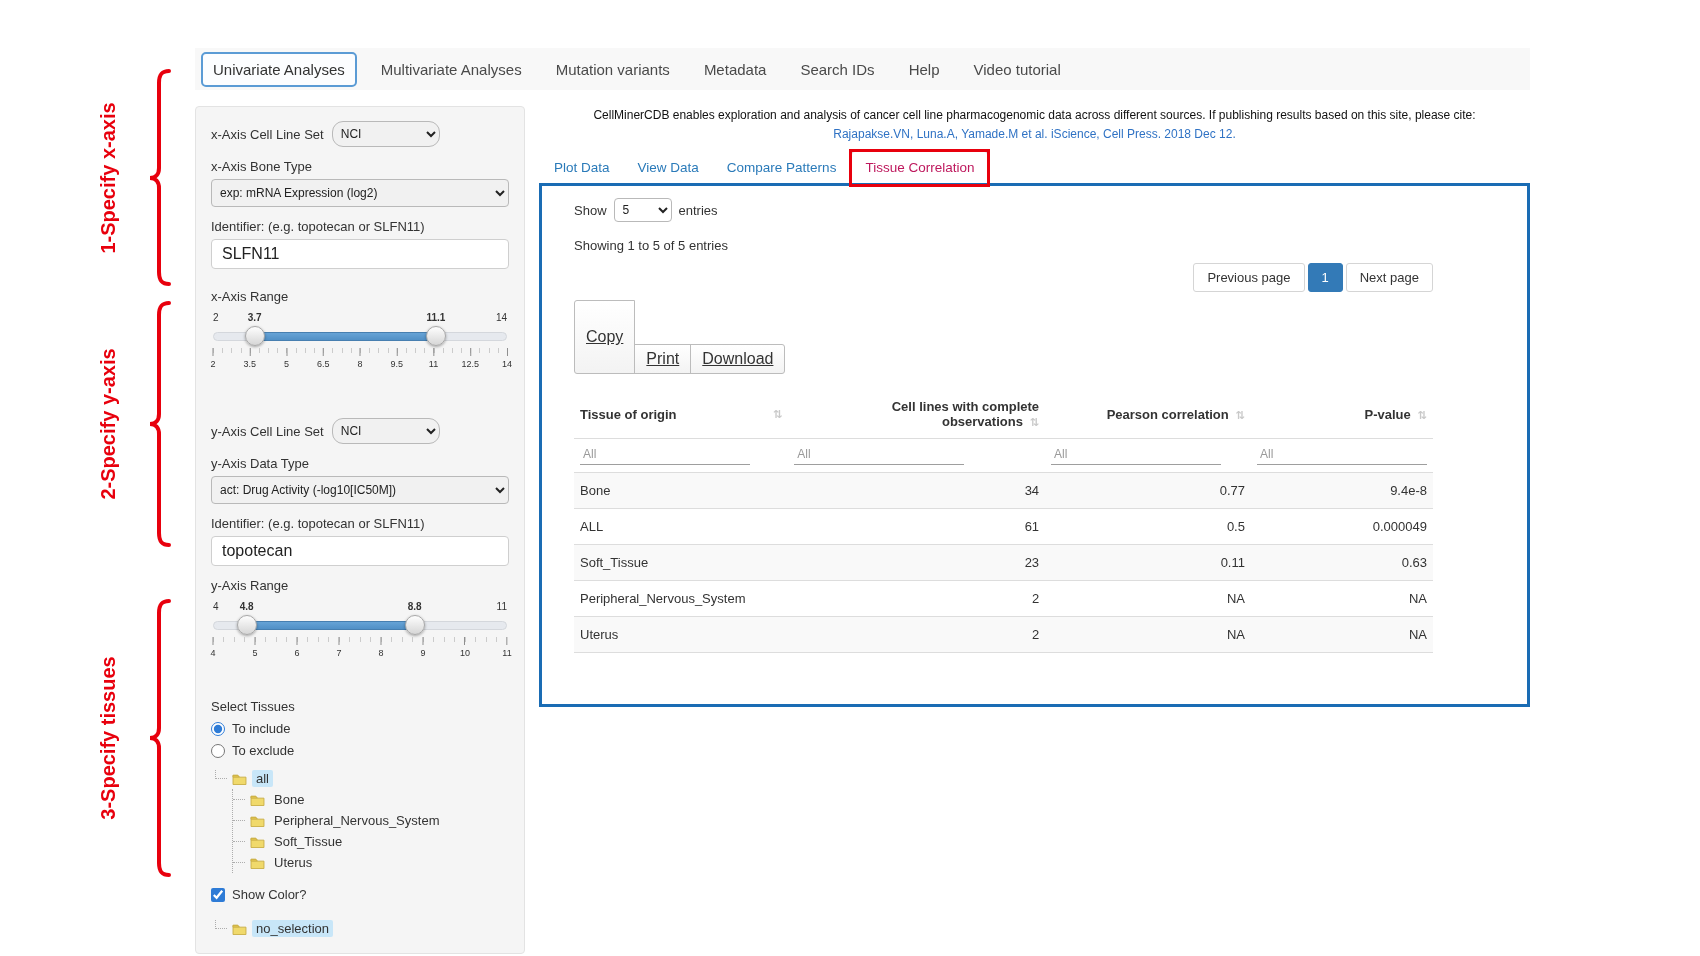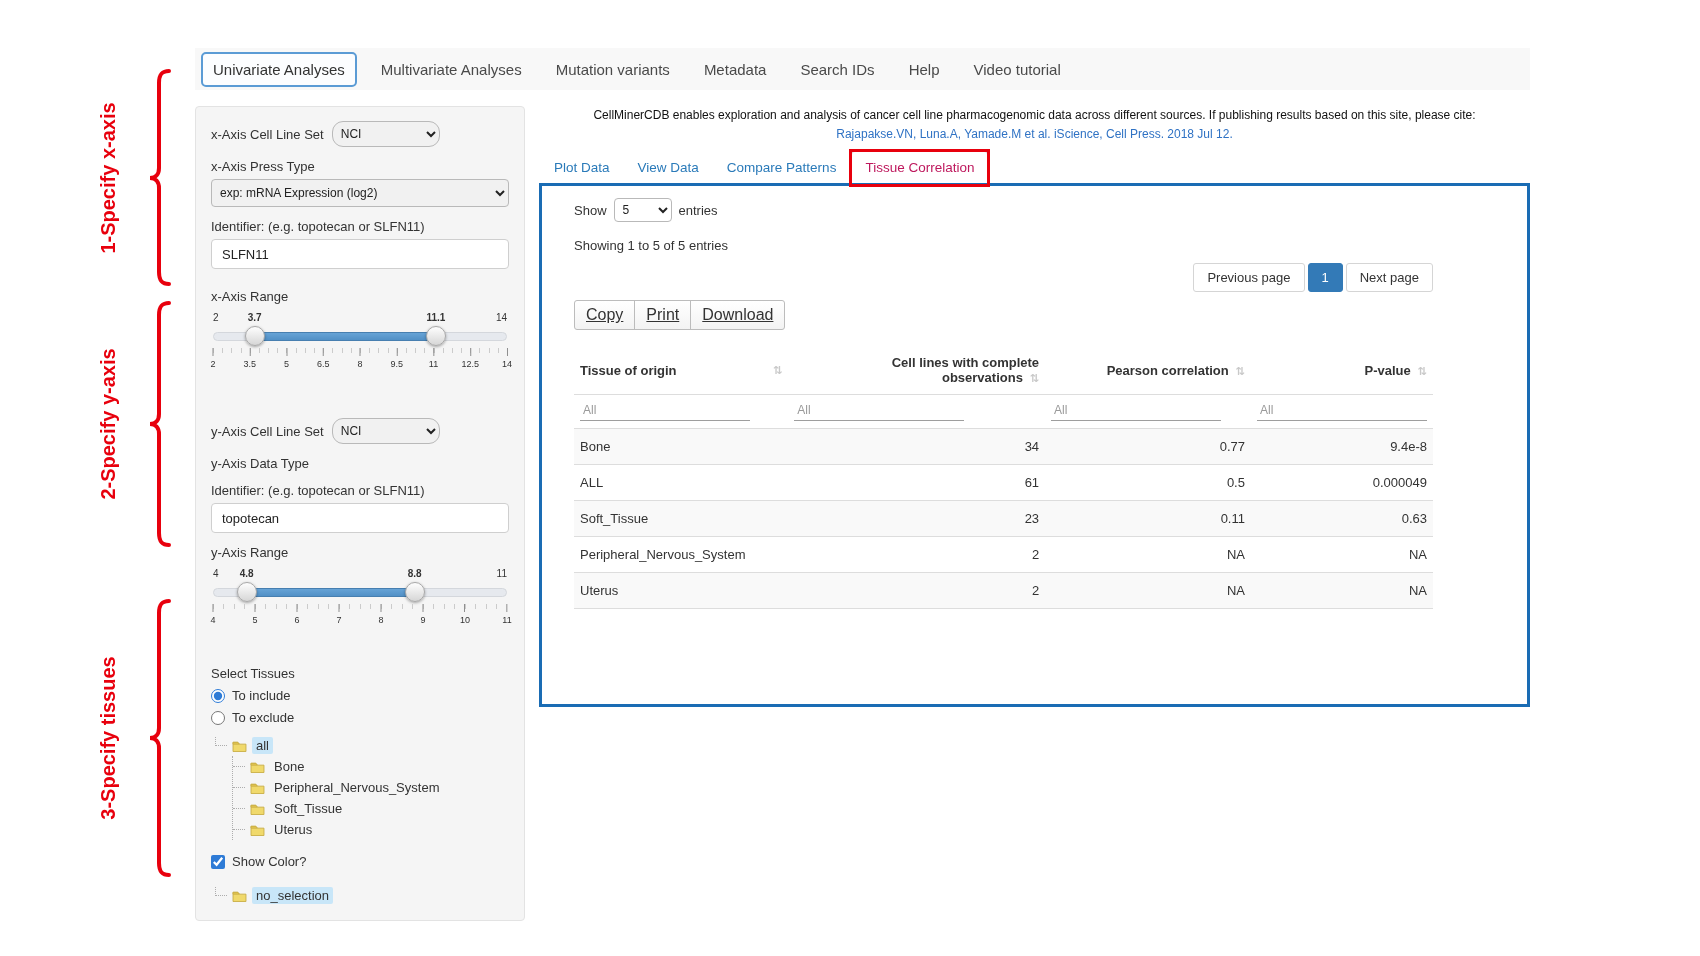--- a/index.html
+++ b/index.html
@@ -39,21 +39,21 @@
   .inline-row { display:flex; align-items:center; gap:8px; margin-bottom:4px; }
   .inline-row .lbl { margin:0; }
   select {
     font-size:12px; border:1px solid #b9b9b9; border-radius:4px;
     background:#f1f1f1; color:#222; height:26px; padding:2px 4px;
   }
   select.small { width:108px;border-radius:11px; }
   select.full { width:100%; height:28px; }
   input.text {
     width:100%; height:30px; border:1px solid #cfcfcf; border-radius:4px;
-    padding:12px 10px; font-size:13px; background:#fff; color:#222; outline:none;
+    padding:12px 10px; font-size:16px; background:#fff; color:#222; outline:none;
   }
 
   
   .slider { position:relative; height:64px; margin:8px 2px 4px; }
   .s-min,.s-max,.s-from,.s-to { position:absolute; top:0; font-size:10px; color:#333; }
   .s-min { left:0; } .s-max { right:0; }
   .s-from,.s-to { transform:translateX(-50%); font-weight:bold; }
   .s-track {
     position:absolute; top:20px; left:0; right:0; height:9px;
     background:#e6e9ee; border:1px solid #d4d7dc; border-radius:5px;
@@ -110,21 +110,21 @@
   .page-btn {
     font-size:13px; padding:6px 13px; border:1px solid #d5d5d5; border-radius:3px;
     background:#fff; color:#333; cursor:pointer;
   }
   .page-btn.active { background:#337ab7; border-color:#337ab7; color:#fff; }
   .btn-group { margin-top:8px; display:inline-flex; }
   .dt-btn {
     font-size:16px; padding:5px 11px; background:linear-gradient(#fff,#f3f3f3);
     border:1px solid #bcbcbc; color:#333; cursor:pointer;text-decoration:underline;
   }
-  .dt-btn + .dt-btn { margin-left:-1px; }
+  .dt-btn + .dt-btn { margin-left:-1px;margin-top:44px; }
   .dt-btn:first-child { border-radius:3px 0 0 3px; }
   .dt-btn:last-child { border-radius:0 3px 3px 0; }
 
   table.dt { width:100%; border-collapse:collapse; margin-top:16px; font-size:13px; }
   .c1 { width:25%; } .c2 { width:30%; } .c3 { width:24%; } .c4 { width:21%; }
   table.dt th { font-weight:bold; padding:9px 6px; border-bottom:1px solid #ddd; cursor:pointer; }
   th.left-h { text-align:right; }
   th.left-h .hwrap { display:flex; justify-content:space-between; align-items:center; }
   th.right-h { text-align:right; }
   .sort { color:#c9c9c9; font-size:11px; margin-left:7px; }
@@ -177,21 +177,21 @@
 
     <aside class="sidebar">
 
       <div class="inline-row">
         <span class="lbl">x-Axis Cell Line Set</span>
         <select class="small">
           <option>NCI</option>
         </select>
       </div>
 
-      <div class="lbl">x-Axis Press Type</div>
+      <div class="lbl">x-Axis Bone Type</div>
       <select class="full">
         <option>exp: mRNA Expression (log2)</option>
       </select>
 
       <div class="lbl">Identifier: (e.g. topotecan or SLFN11)</div>
       <input class="text" type="text" value="SLFN11" style="">
 
       <div class="lbl" style="margin-top:20px">x-Axis Range</div>
       <div class="slider">
         <span class="s-min">2</span>
@@ -243,20 +243,23 @@
       </div>
 
       <div class="inline-row" style="margin-top:42px">
         <span class="lbl">y-Axis Cell Line Set</span>
         <select class="small">
           <option>NCI</option>
         </select>
       </div>
 
       <div class="lbl">y-Axis Data Type</div>
+      <select class="full">
+        <option>act: Drug Activity (-log10[IC50M])</option>
+      </select>
 
       <div class="lbl">Identifier: (e.g. topotecan or SLFN11)</div>
       <input class="text" type="text" value="topotecan" style="">
 
       <div class="lbl" style="">y-Axis Range</div>
       <div class="slider">
         <span class="s-min">4</span>
         <span class="s-max">11</span>
         <span class="s-from" style="left:11.43%">4.8</span>
         <span class="s-to" style="left:68.57%">8.8</span>
@@ -371,21 +374,21 @@
           <span class="node-label hl">no_selection</span>
         </div>
       </div>
 
     </aside>
 
     <main class="main">
 
       <div class="citation">
         <div>CellMinerCDB enables exploration and analysis of cancer cell line pharmacogenomic data across different sources. If publishing results based on this site, please cite:</div>
-        <a>Rajapakse.VN, Luna.A, Yamade.M et al. iScience, Cell Press. 2018 Jul 12.</a>
+        <a>Rajapakse.VN, Luna.A, Yamade.M et al. iScience, Cell Press. 2018 Dec 12.</a>
       </div>
 
       <div class="subtabs">
         <span class="subtab">Plot Data</span>
         <span class="subtab">View Data</span>
         <span class="subtab">Compare Patterns</span>
         <span class="subtab active">
           <span>Tissue Correlation</span>
           <span class="red-frame"></span>
         </span>

